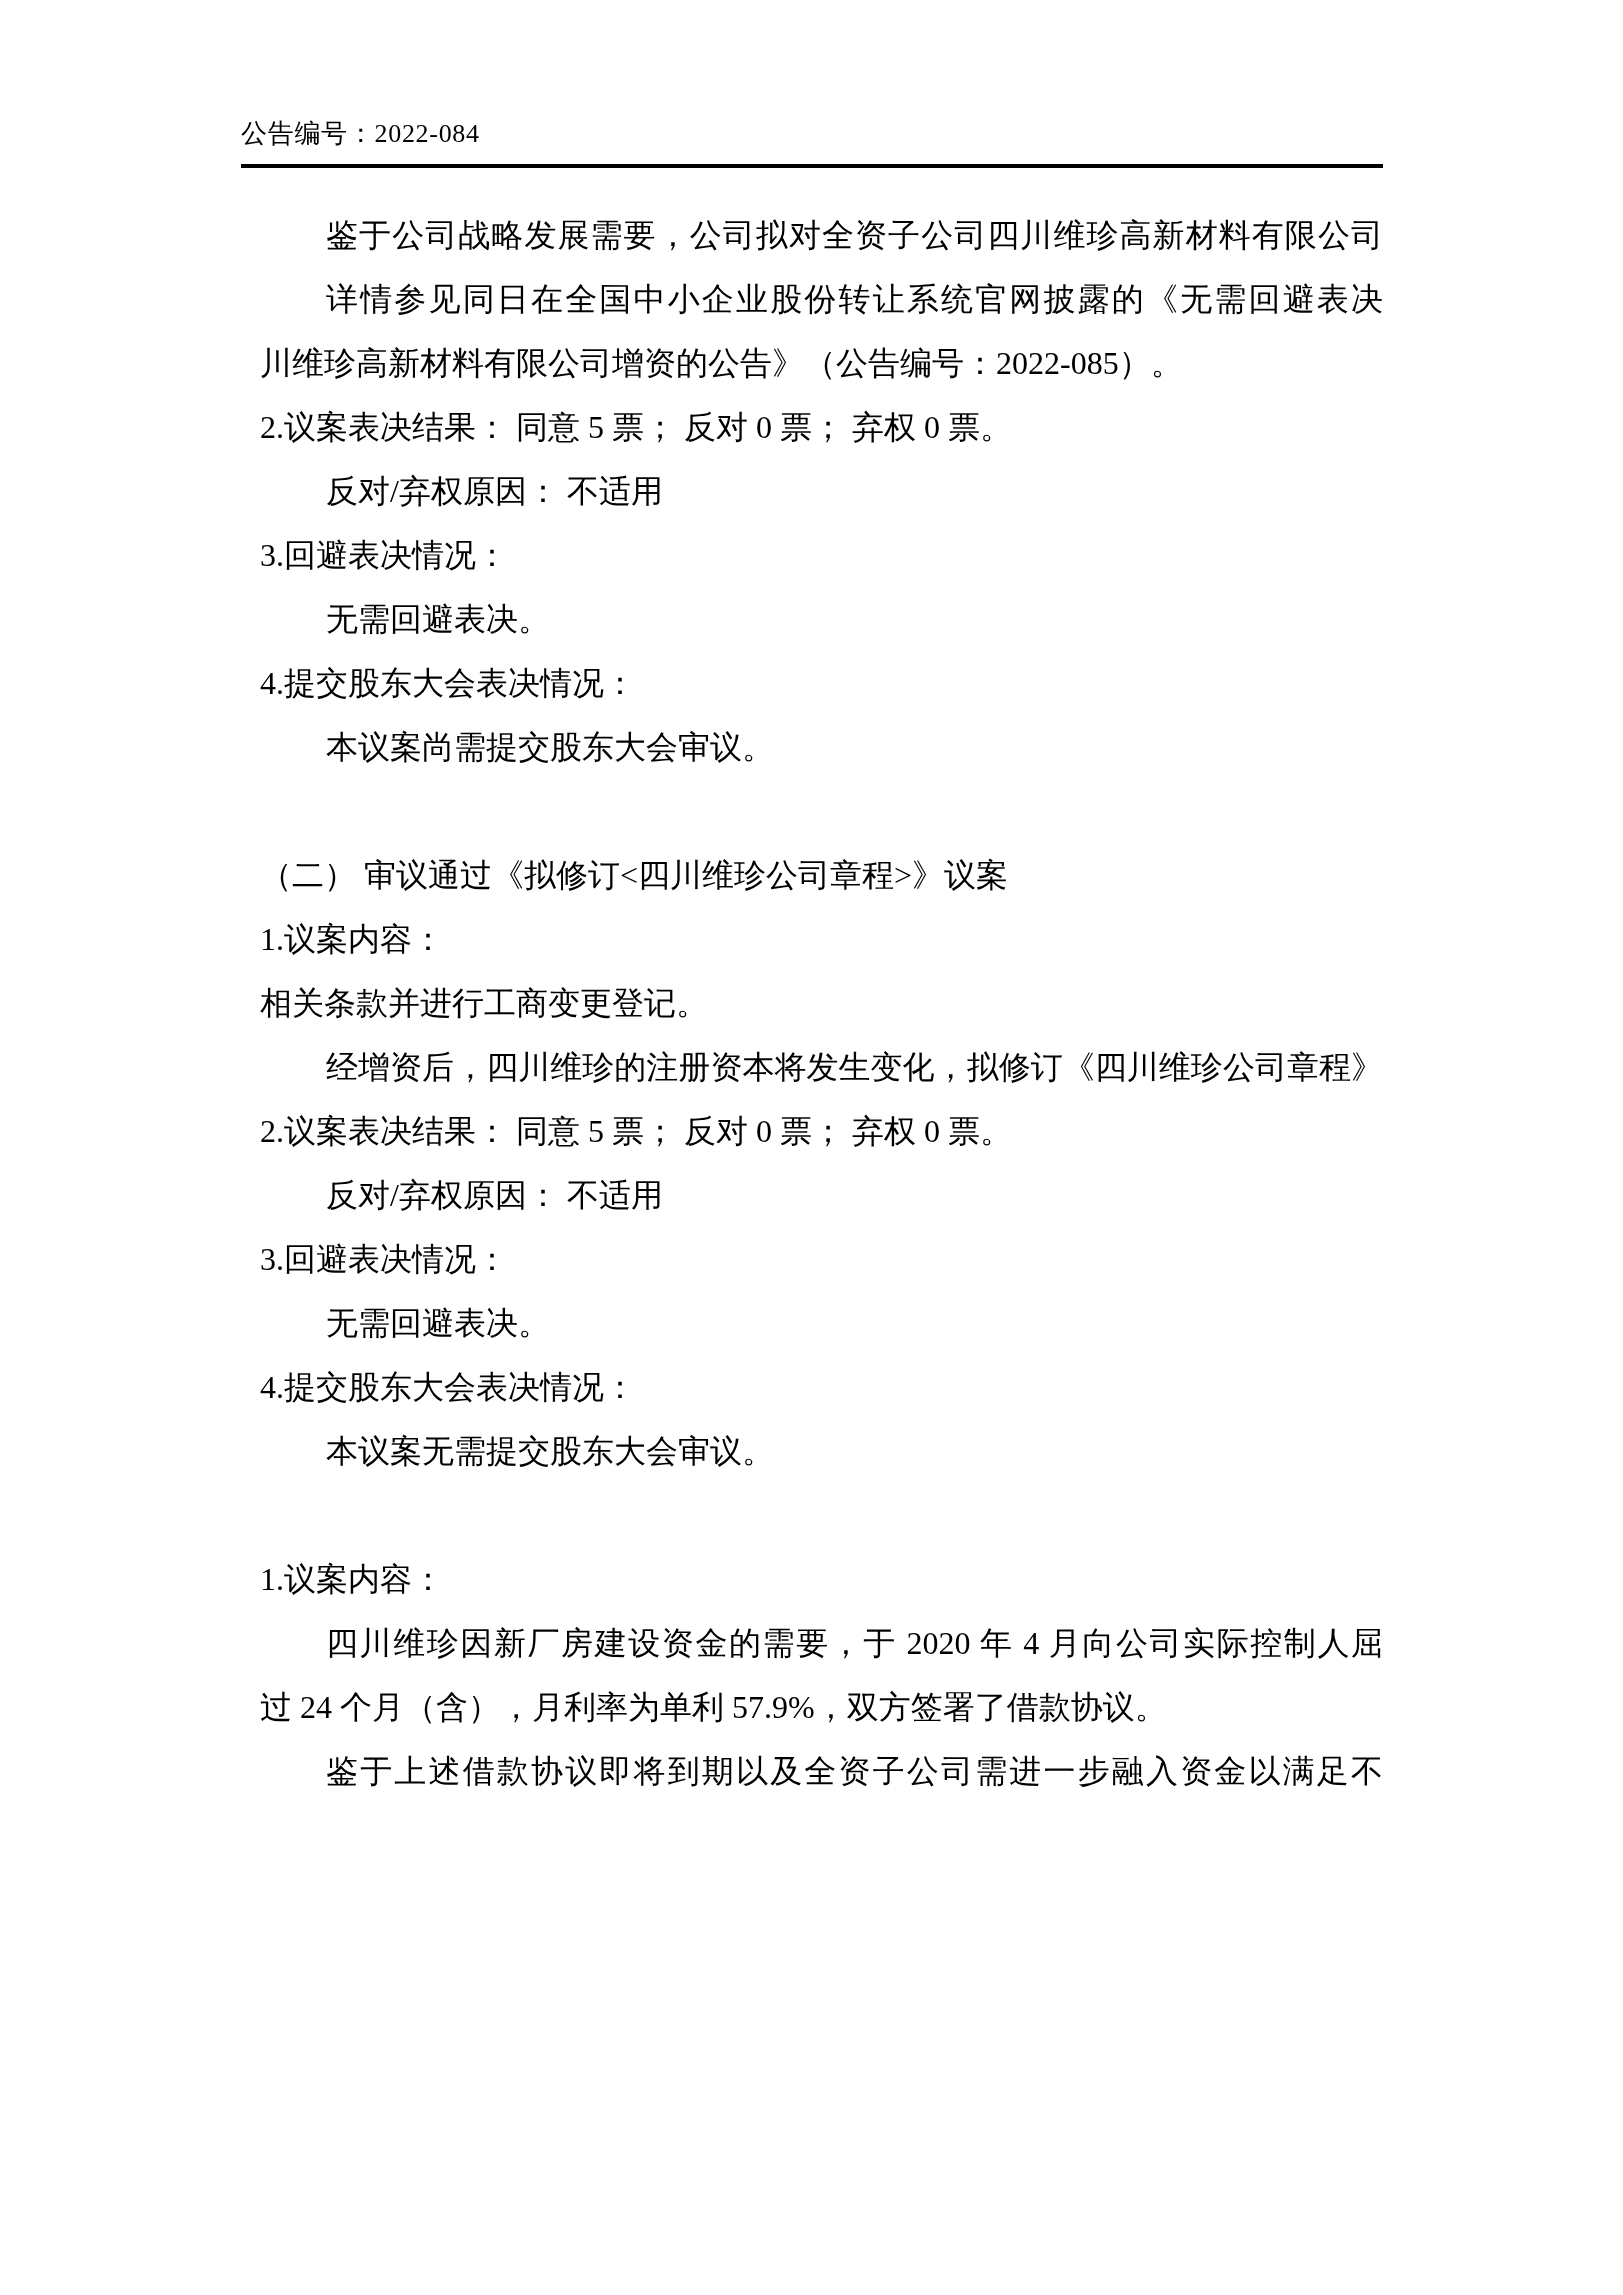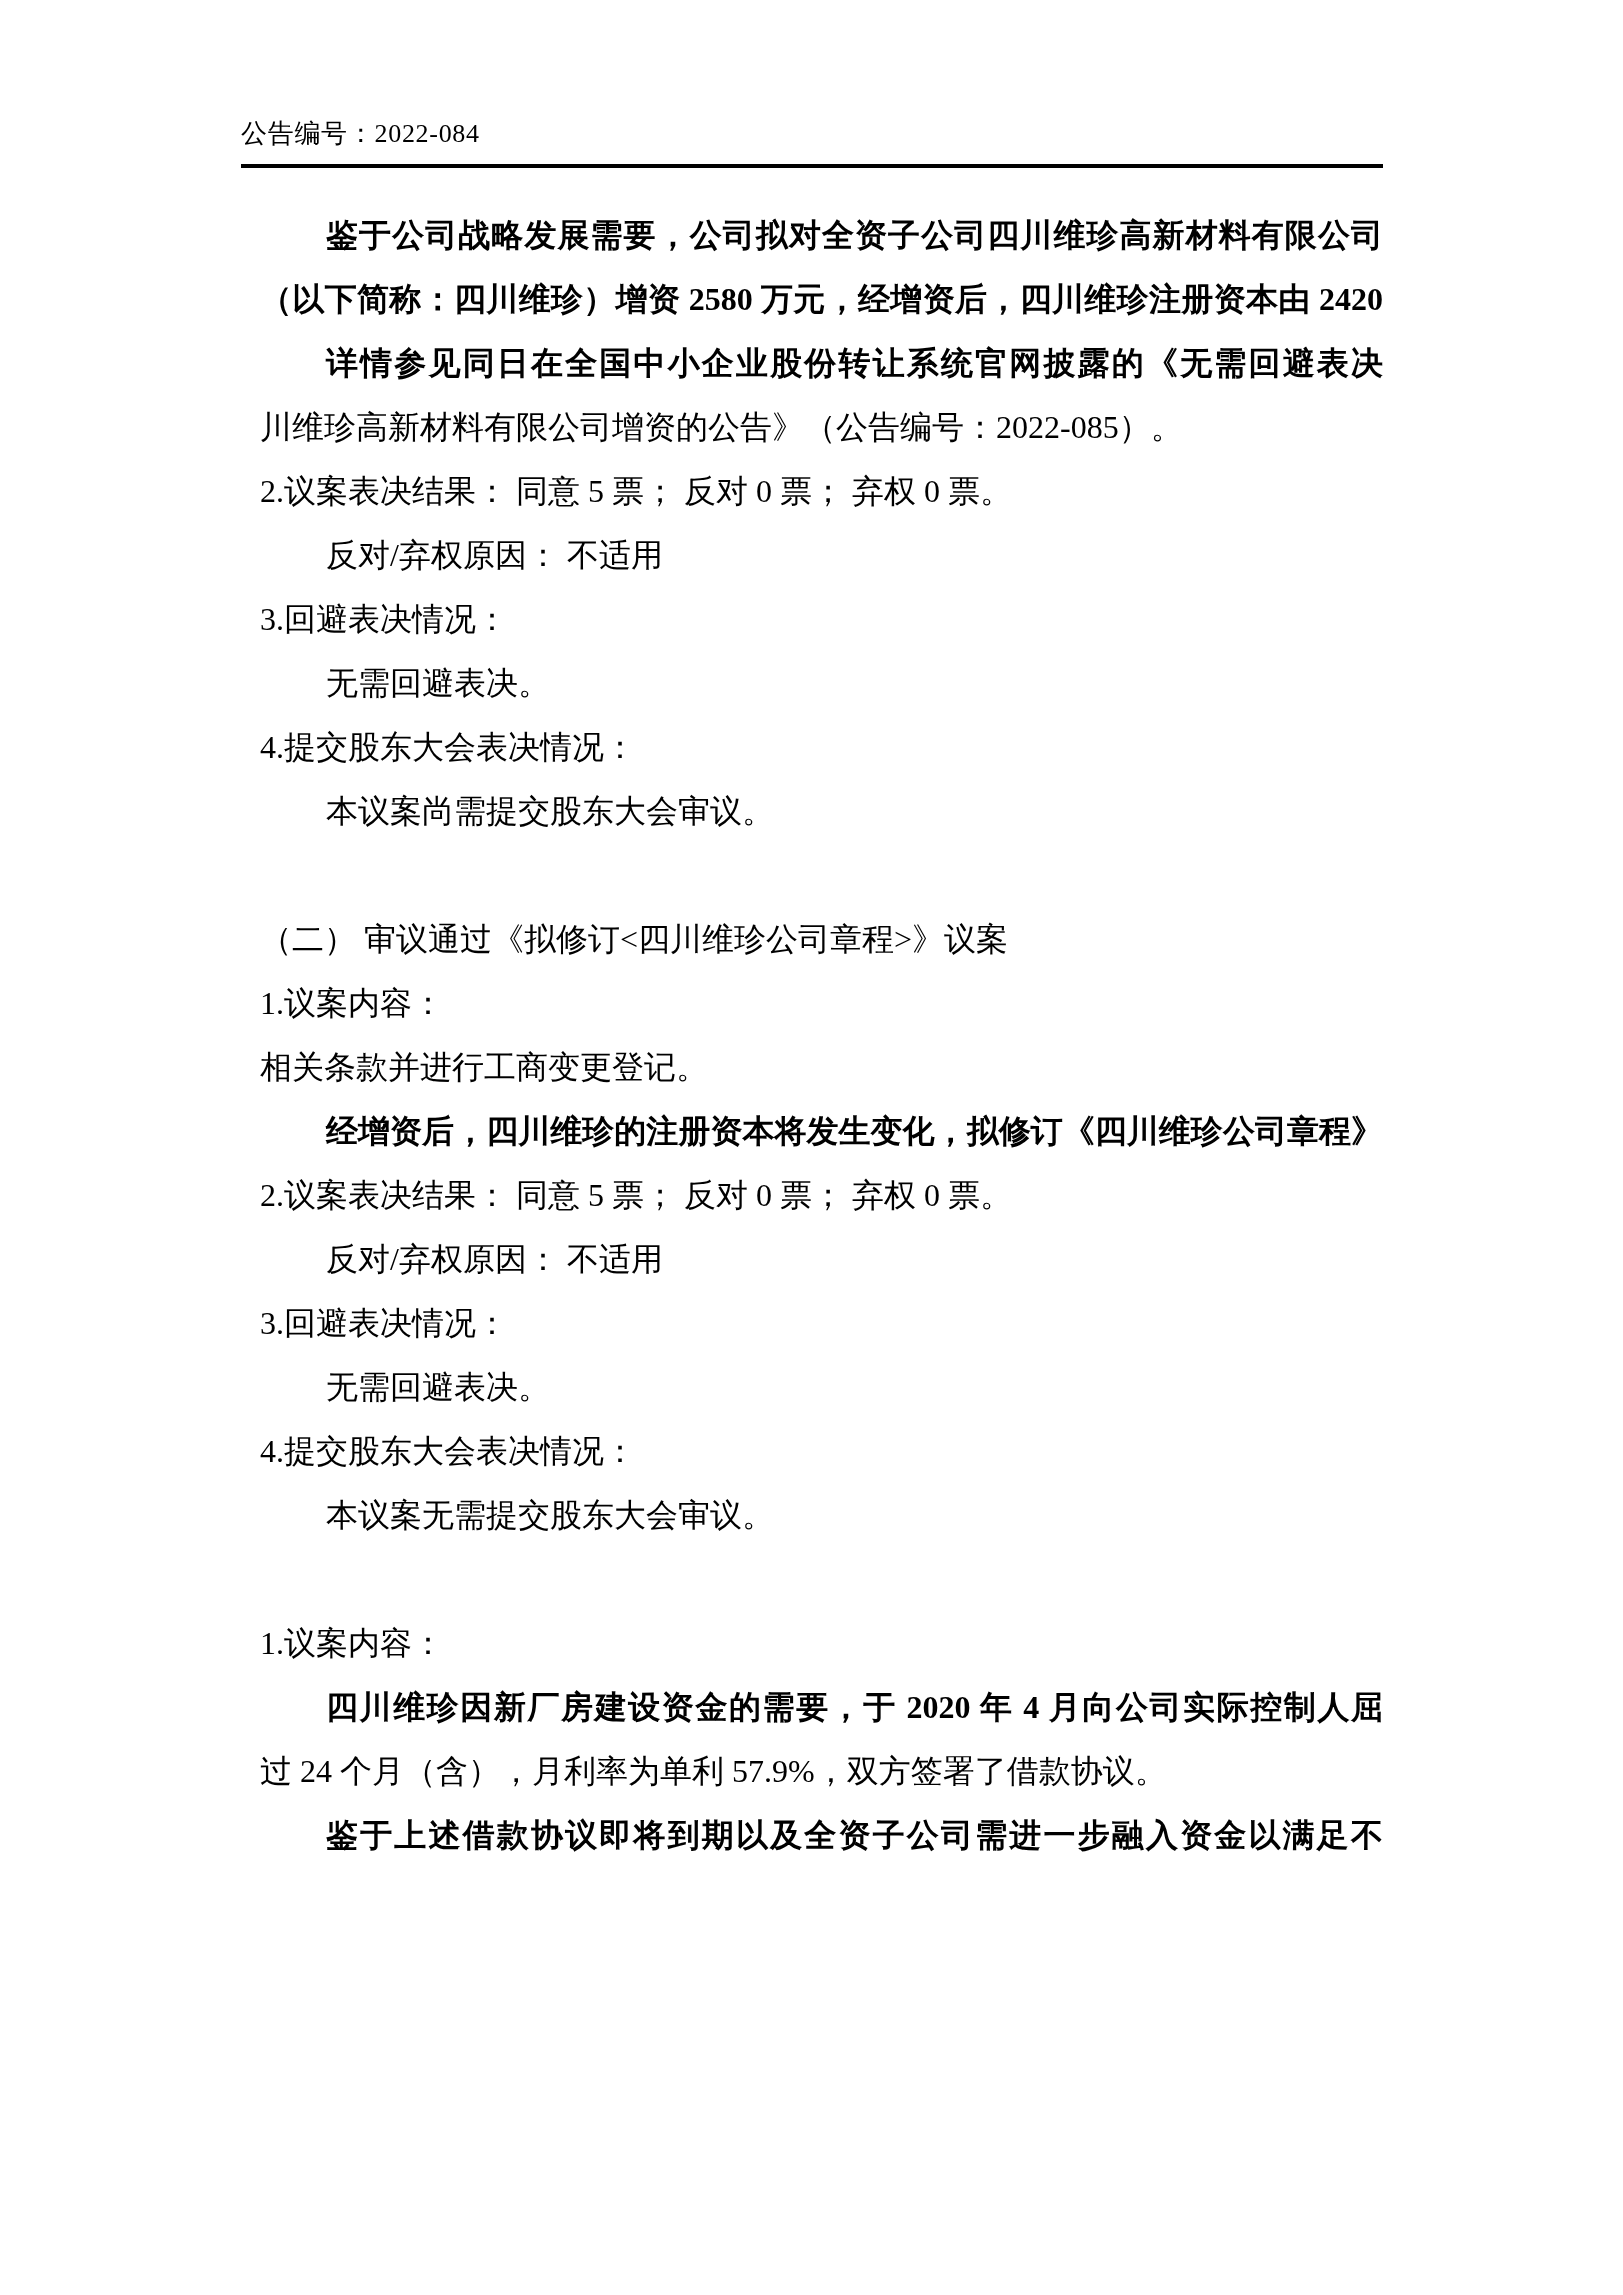--- a/index.html
+++ b/index.html
@@ -44,34 +44,32 @@
   .line {
     height: 64px;
     line-height: 64px;
   }
   .line.indent {
     padding-left: 66px;
   }
   .line.justify {
     text-align: justify;
     text-align-last: justify;
-    font-weight: bold;
   }
 </style>
 </head>
 <body>
 
 <div class="page">
   <div class="page-header">
     <span>公告编号：2022-084</span>
   </div>
   <div class="header-divider"></div>
   <div class="doc-body">
       <div class="line indent justify">鉴于公司战略发展需要，公司拟对全资子公司四川维珍高新材料有限公司</div>
-      <div class="line justify">（以下简称：四川维珍）增资 2580 万元，经增资后，四川维珍注册资本由 2420</div>
       <div class="line indent justify">详情参见同日在全国中小企业股份转让系统官网披露的《无需回避表决</div>
       <div class="line">川维珍高新材料有限公司增资的公告》（公告编号：2022-085）。</div>
       <div class="line">2.议案表决结果： 同意 5 票； 反对 0 票； 弃权 0 票。</div>
       <div class="line indent">反对/弃权原因： 不适用</div>
       <div class="line">3.回避表决情况：</div>
       <div class="line indent">无需回避表决。</div>
       <div class="line">4.提交股东大会表决情况：</div>
       <div class="line indent">本议案尚需提交股东大会审议。</div>
       <div class="line"></div>
       <div class="line">（二） 审议通过《拟修订&lt;四川维珍公司章程&gt;》议案</div>

